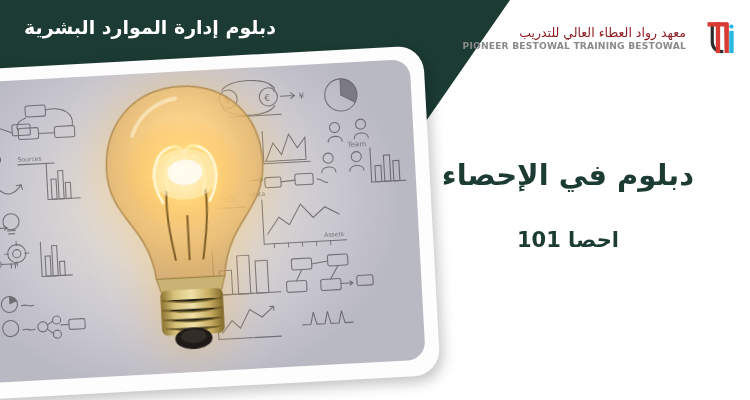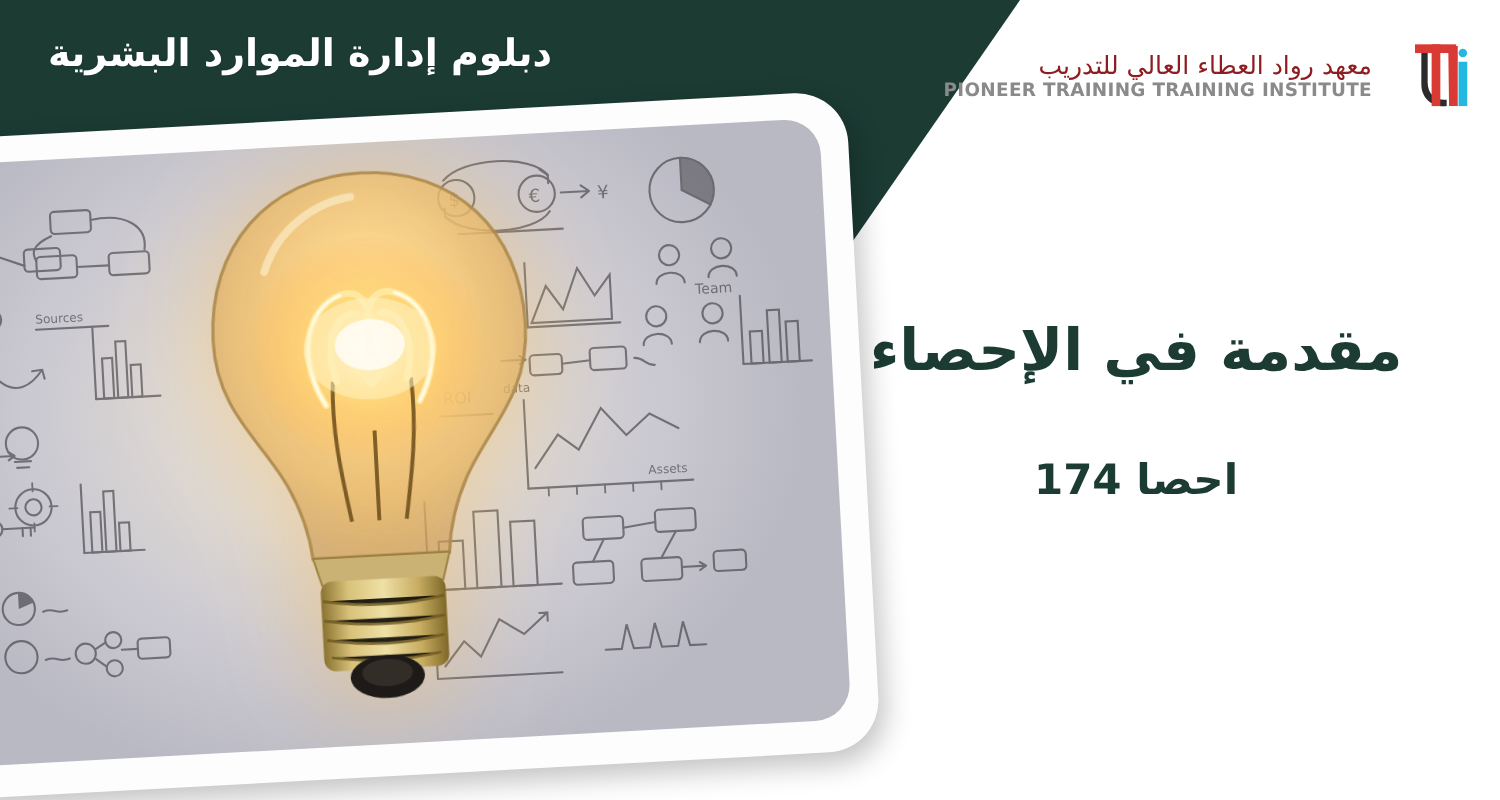--- a/index.html
+++ b/index.html
@@ -157,40 +157,40 @@
     <path d="M0,0 L510,0 L388,176 L0,176 Z" fill="#1b3b33"></path>
 
     <path d="M0,0 L0,74 L120,74 L120,0 Z" fill="#1b3b33"></path>
   </svg>
 
   <div class="program-title no-sel">دبلوم إدارة الموارد البشرية</div>
 
   <div class="logo-block">
     <div class="logo-text">
       <div class="logo-text-ar no-sel">معهد رواد العطاء العالي للتدريب</div>
-      <div class="logo-text-en no-sel">PIONEER TRAINING TRAINING INSTITUTE</div>
+      <div class="logo-text-en no-sel">PIONEER BESTOWAL TRAINING BESTOWAL</div>
     </div>
 
     <svg class="logo-mark" viewBox="0 0 48 50">
 
       <path d="M16 6 L16 30 C16 40 24 45 32 44 L32 40 C25 40.6 20 36.5 20 29 L20 6 Z" fill="#2b2b2b"></path>
 
       <rect x="12" y="5" width="26" height="5.5" fill="#d93a33"></rect>
       <rect x="22.5" y="5" width="5.5" height="39" fill="#d93a33"></rect>
 
       <path d="M33 6 L39 6 L39 44 L33.5 44 Z" fill="#d93a33"></path>
 
       <rect x="39.5" y="16" width="5.5" height="28" fill="#24b8e0"></rect>
 
       <circle cx="42.2" cy="10.5" r="2.7" fill="#24b8e0"></circle>
     </svg>
   </div>
 
-  <div class="course-title no-sel">مقدمة في الإحصاء</div>
-  <div class="course-code no-sel">احصا 174</div>
+  <div class="course-title no-sel">دبلوم في الإحصاء</div>
+  <div class="course-code no-sel">احصا 101</div>
 
   <div class="photo-card">
     <div class="photo-inner">
 
       <svg class="sketches" viewBox="0 0 450 300" preserveAspectRatio="none">
         <g stroke="#3c3a40" stroke-width="1.05" fill="none" stroke-linecap="round">
 
           <circle cx="22" cy="40" r="10"></circle>
           <line x1="32" y1="44" x2="52" y2="52"></line>
           <line x1="18" y1="50" x2="10" y2="66"></line>

